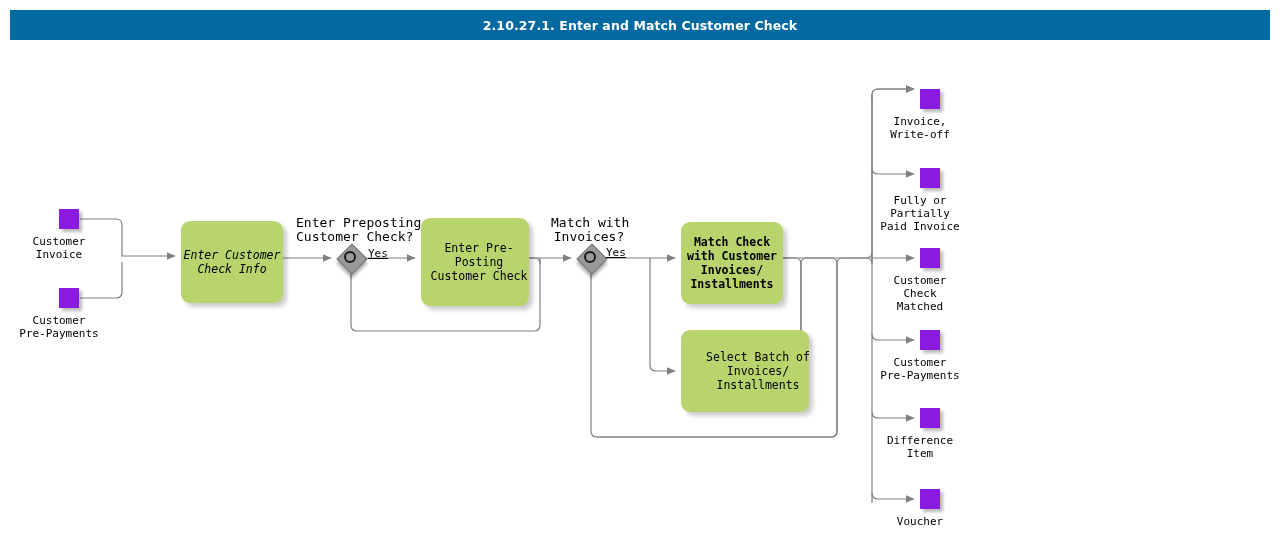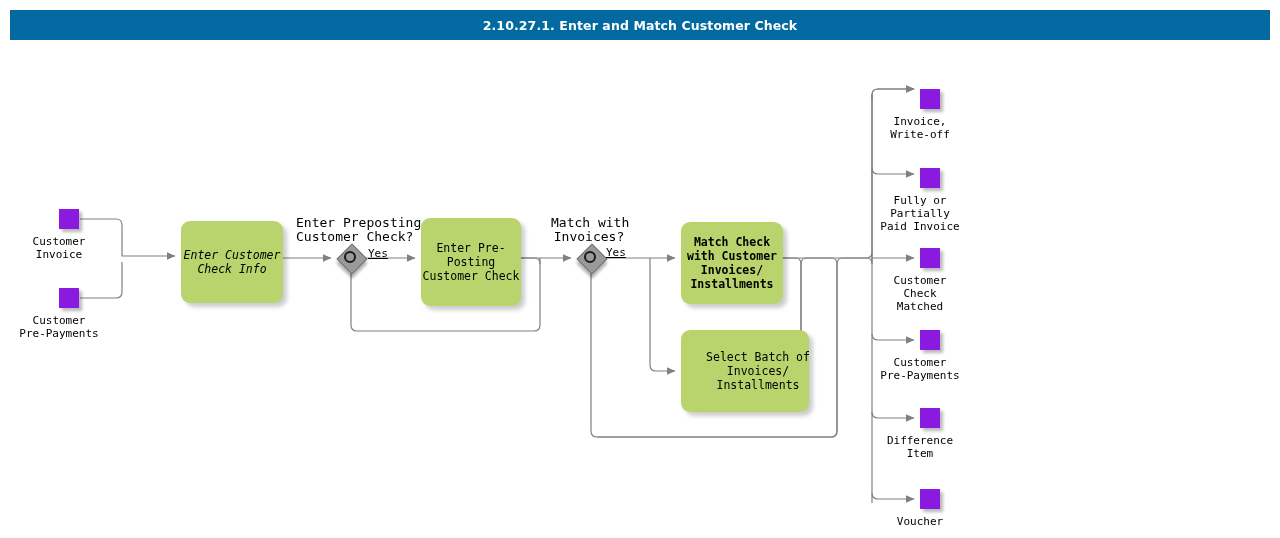--- a/index.html
+++ b/index.html
@@ -190,21 +190,21 @@
   <div class="marker"></div>
   <div class="event-label">Customer
 Pre-Payments</div>
 </div>
 
 <div class="task" style="left:181px; top:221px; width:102px; height:82px;font-style:italic;">
   <div class="task-label">Enter Customer
 Check Info</div>
 </div>
 
-<div class="task" style="left:421px; top:218px; width:100px; height:88px;">
+<div class="task" style="left:421px; top:218px; width:100px; height:88px;padding-left:8px;">
   <div class="task-label">Enter Pre-
 Posting
 Customer Check</div>
 </div>
 
 <div class="task" style="left:681px; top:222px; width:102px; height:82px;font-weight:bold;">
   <div class="task-label">Match Check
 with Customer
 Invoices/
 Installments</div>

